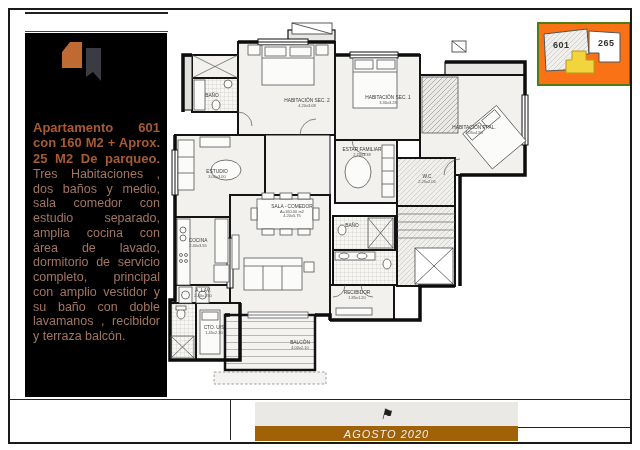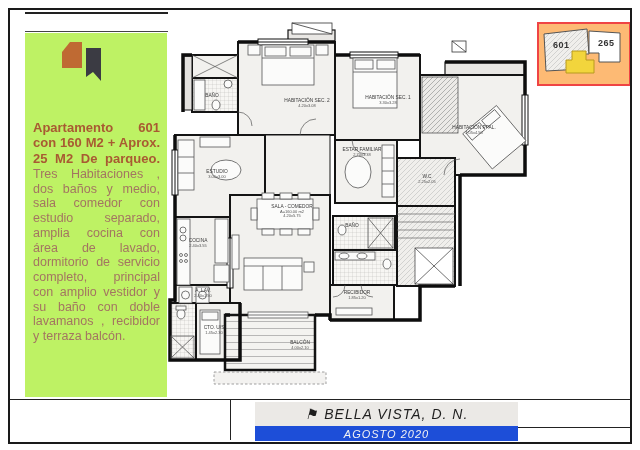--- a/index.html
+++ b/index.html
@@ -2,41 +2,41 @@
 <html><head>
 <meta charset="utf-8">
 <style>
   html,body{margin:0;padding:0;background:#fff;}
   .page{position:relative;width:640px;height:450px;background:#ffffff;overflow:hidden;
         font-family:"Liberation Sans",sans-serif;}
   .frame{position:absolute;left:8px;top:8px;width:620px;height:432px;border:2px solid #1a1a1a;}
   
   .topline1{position:absolute;left:25px;top:12px;width:143px;height:0;border-top:2px solid #222;}
   .topline2{position:absolute;left:25px;top:31px;width:143px;height:0;border-top:1px solid #444;}
-  .left-panel{position:absolute;left:25px;top:33px;width:142px;height:364px;background:#bef264;}
+  .left-panel{position:absolute;left:25px;top:33px;width:142px;height:364px;background:#000000;}
   .logo{position:absolute;left:30px;top:3px;}
   .desc{position:absolute;left:8px;top:74px;width:127px;text-align:justify;
         font-size:12.5px;line-height:1.18;color:#a1robot}
   .desc{color:#a37561;}
   .desc b{color:#a85a32;font-size:13px;}
   
-  .keyplan{position:absolute;left:537px;top:22px;width:90px;height:60px;border:2px solid #ef4444;background:#fdba74;}
+  .keyplan{position:absolute;left:537px;top:22px;width:90px;height:60px;border:2px solid #4d7c0f;background:#f97316;}
   .kp-label{position:absolute;font-size:9px;font-weight:bold;color:#333;letter-spacing:0.5px;}
   
   .rlabel{position:absolute;transform:translate(-50%,-50%) scale(0.8);text-align:center;
           color:#3a3a3a;display:flex;flex-direction:column;align-items:center;white-space:nowrap;}
   .rname{font-size:6px;line-height:1.1;}
   .rdims{font-size:5px;line-height:1.1;color:#555;}
   
   .footline{position:absolute;left:10px;top:399px;width:620px;height:0;border-top:1.5px solid #222;}
   .footvert{position:absolute;left:230px;top:399px;width:0;height:41px;border-left:1.5px solid #222;}
   .project-cell{position:absolute;left:255px;top:402px;width:263px;height:24px;background:#ebe9e6;
                 display:flex;align-items:center;justify-content:center;gap:6px;
                 font-style:italic;font-size:14px;letter-spacing:1px;color:#1f1f1f;}
-  .date-bar{position:absolute;left:255px;top:426px;width:263px;height:15px;background:#1d4ed8;
+  .date-bar{position:absolute;left:255px;top:426px;width:263px;height:15px;background:#a16207;
             display:flex;align-items:center;justify-content:center;
             font-style:italic;font-size:11px;letter-spacing:1px;color:#f2f2f2;}
   .sheet-cell{position:absolute;left:518px;top:402px;width:112px;height:24px;
               display:flex;align-items:center;justify-content:center;
               font-style:italic;font-size:10.5px;color:#222;}
   .sheet-line{position:absolute;left:518px;top:427px;width:112px;height:0;border-top:1px solid #222;}
   .plan-svg{position:absolute;left:0;top:0;}
 </style>
 </head>
 <body>
@@ -283,21 +283,20 @@
       <polygon points="33,27 47,27 47,36 55,36 55,49 27,49 27,36 33,36" fill="#f2d53c" stroke="#b89a1e" stroke-width="1"></polygon>
     </svg>
     <span class="kp-label" style="left:14px;top:16px">601</span>
     <span class="kp-label" style="left:59px;top:14px">265</span>
   </div>
 
   <div class="footline"></div>
   <div class="footvert"></div>
   <div class="project-cell">
     <span>⚑</span>
-    <span>BELLA VISTA, D. N.</span>
   </div>
   <div class="date-bar">
       <span>AGOSTO 2020</span>
     </div>
   <div class="sheet-line"></div>
 
   <div class="frame"></div>
 </div>
 
 </body></html>

